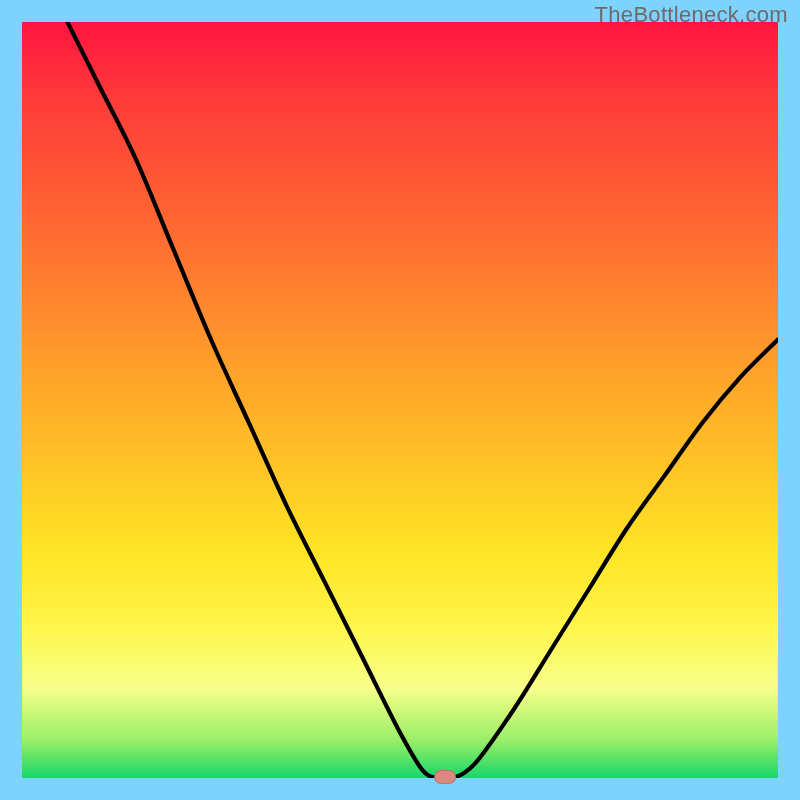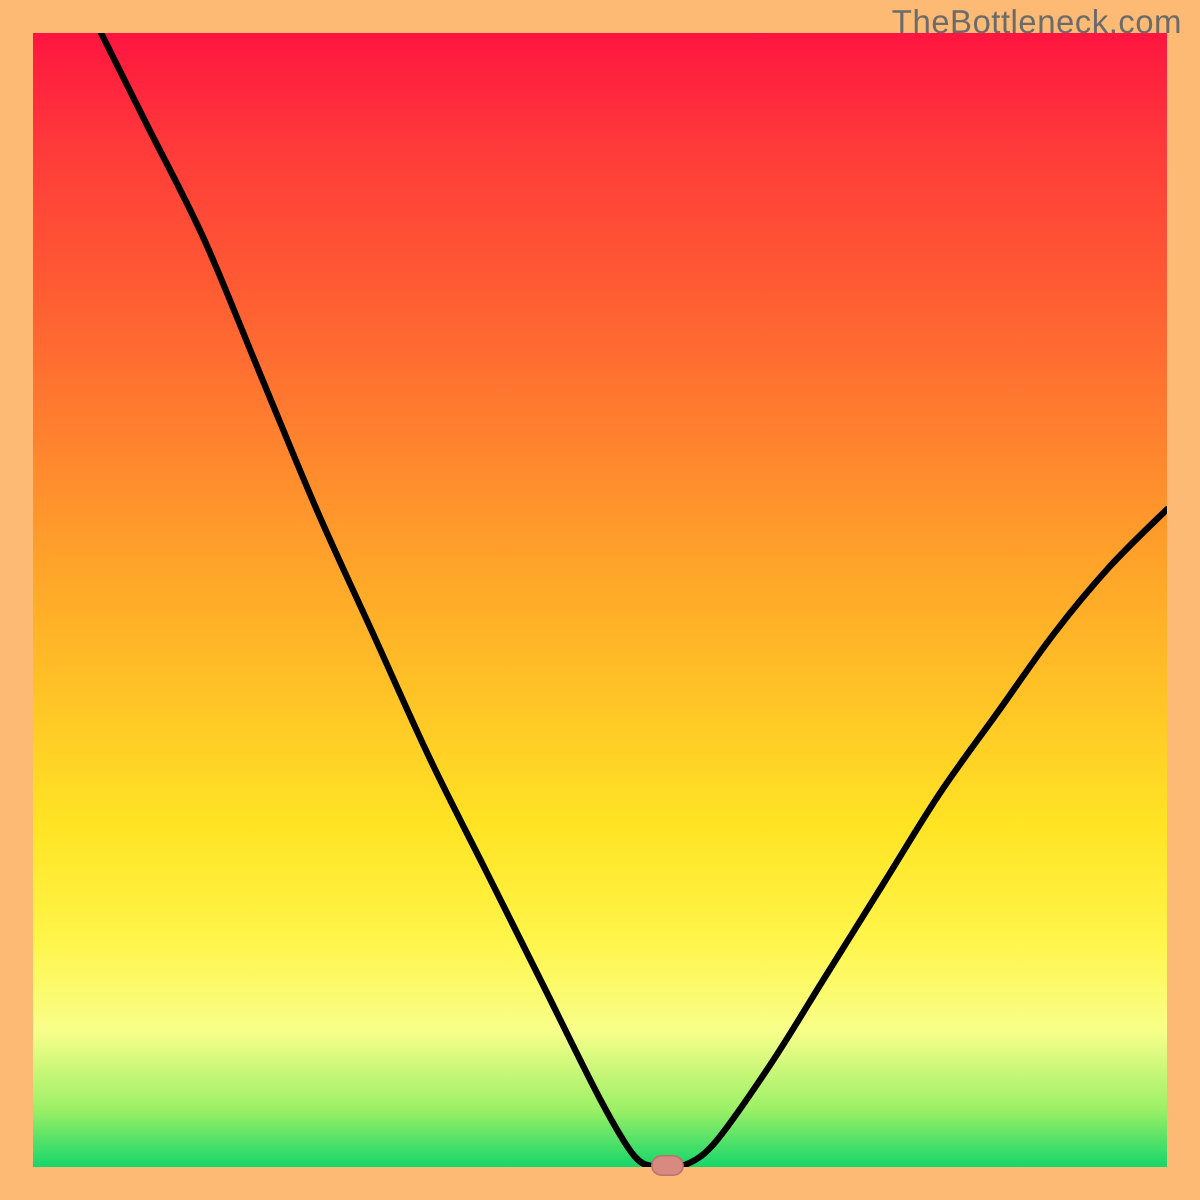--- a/index.html
+++ b/index.html
@@ -8,21 +8,21 @@
     width: 800px;
     height: 800px;
     background: #000;
     overflow: hidden;
     font-family: Arial, Helvetica, sans-serif;
   }
   .frame {
     position: relative;
     width: 800px;
     height: 800px;
-    background: #fdba74;
+    background: #7dd3fc;
   }
   .plot-area {
     position: absolute;
     left: 22px;
     top: 22px;
     width: 756px;
     height: 756px;
     background: linear-gradient(
       to bottom,
       #ff1540 0%,

